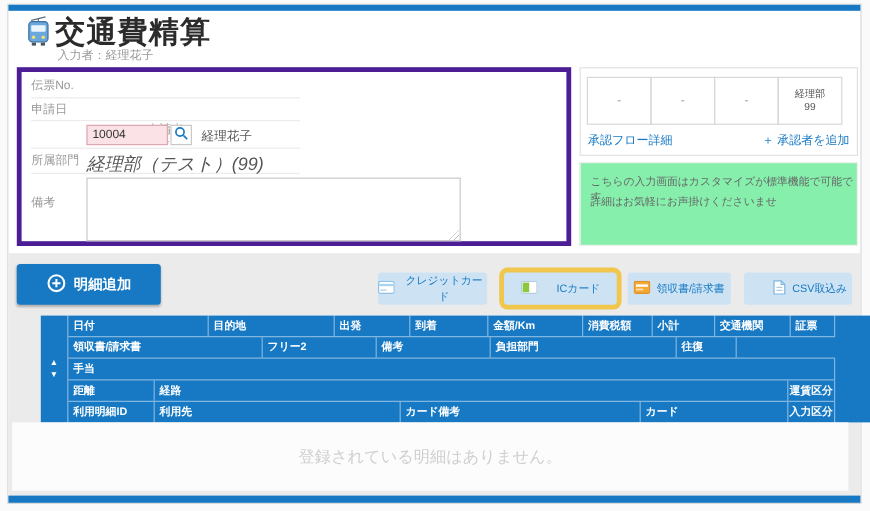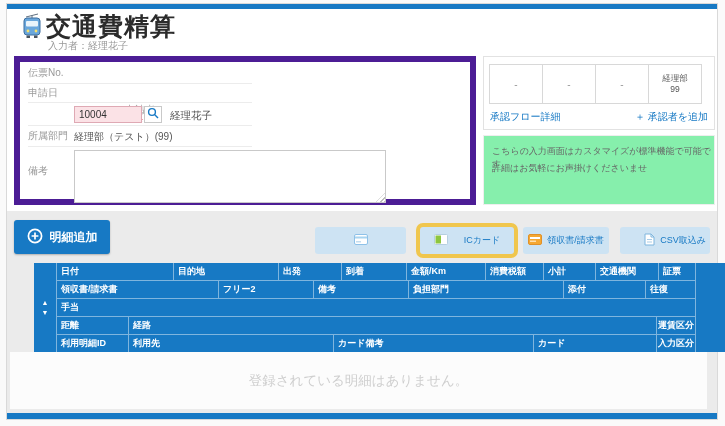--- a/index.html
+++ b/index.html
@@ -14,36 +14,36 @@
   .bottom-bar { position:absolute; left:7px; top:413px; width:710px; height:6px; background:#1779c4; }
 
   
   .train { position:absolute; left:21px; top:13px; }
   .page-title { position:absolute; left:46px; top:10px; font-size:25px; font-weight:bold;
                 color:#2b2b2b; letter-spacing:1px; }
   .page-subtitle { position:absolute; left:48px; top:39px; font-size:10px; color:#999; }
 
   
   .form-panel { position:absolute; left:14px; top:56px; width:462px; height:149px;
-                background:#fff; border:6px solid #4c1d95; }
+                background:#fff; border:4px solid #4c1d95; }
   .f-row { position:absolute; left:8px; width:224px; border-bottom:1px solid #ececec;
            font-size:10px; color:#999; display:flex; align-items:center; }
   .f-row.r1 { top:0; height:22px; }
   .f-row.r2 { top:22px; height:19px; }
   .f-row.r3 { top:41px; height:23px;flex-direction:column; }
   .f-row.r4 { top:64px; height:21px; }
   .req { color:#e25563; margin-left:2px; }
   .applicant-input { position:absolute; left:54px; top:44px; width:68px; height:17px;
         background:#fbe2e6; border:1px solid #dfa9b4; font-size:10px; padding:0 4px;
         color:#333; font-family:"Liberation Sans", sans-serif; }
   .search-btn { position:absolute; left:124px; top:44px; width:18px; height:17px;
         background:#fff; border:1px solid #c9c9c9; display:flex; align-items:center;
         justify-content:center; cursor:pointer; padding:0; }
   .applicant-name { position:absolute; left:150px; top:47px; font-size:10.5px; color:#555; }
-  .dept-value { position:absolute; left:54px; top:68px; font-size:10px; color:#555; }
+  .dept-value { position:absolute; left:54px; top:68px; font-size:15px; color:#555;font-style:italic; }
   .remarks-label { position:absolute; left:8px; top:102px; font-size:10px; color:#999; }
   .remarks-area { position:absolute; left:54px; top:88px; width:312px; height:53px;
         border:1px solid #c9c9c9; background:#fff; resize:none;
         font-family:"Liberation Sans", sans-serif; }
   .grip { position:absolute; left:356px; top:131px; width:9px; height:9px;
         background:repeating-linear-gradient(135deg,#bdbdbd 0 1px,transparent 1px 3px);
         clip-path:polygon(100% 0,100% 100%,0 100%); }
 
   
   .approval-panel { position:absolute; left:483px; top:56px; width:232px; height:74px;
@@ -59,21 +59,21 @@
   .add-approver-link { position:absolute; right:6px; top:53px; }
 
   
   .notice-panel { position:absolute; left:483px; top:135px; width:232px; height:70px;
         background:#86efac; border:1px solid #eee; }
   .notice-line1, .notice-line2 { position:absolute; left:8px; font-size:9px; color:#666; }
   .notice-line1 { top:9px; }
   .notice-line2 { top:26px; }
 
   
-  .add-detail-btn { position:absolute; left:14px; top:220px; width:96px; height:34px;
+  .add-detail-btn { position:absolute; left:14px; top:220px; width:120px; height:34px;
         background:#1779c4; border:none; border-radius:3px; color:#fff; font-size:12px;
         font-weight:bold; display:flex; align-items:center; justify-content:center; gap:7px;
         cursor:pointer; box-shadow:0 1px 2px rgba(0,0,0,.25);
         font-family:"Liberation Sans", sans-serif; }
   .tb-btn { position:absolute; top:227px; height:27px; background:#cde3f3; border:none;
         border-radius:3px; color:#1779c4; font-size:9px; display:flex; align-items:center;
         justify-content:center; gap:5px; cursor:pointer;
         font-family:"Liberation Sans", sans-serif; }
   .btn-credit { left:315px; width:91px; }
   .btn-ic { left:420px; width:94px; box-shadow:0 0 0 4px #f0c64d;gap:16px; }
@@ -187,20 +187,21 @@
   </button>
 
   <button class="tb-btn btn-credit">
     <span>
       <svg width="14" height="11" viewBox="0 0 14 11">
         <rect x="0.5" y="0.5" width="13" height="10" rx="1.5" fill="#fff" stroke="#8ec1e8"></rect>
         <rect x="1" y="2.5" width="12" height="2" fill="#a8d4f0"></rect>
         <rect x="2" y="7" width="5" height="1.5" fill="#c3ddef"></rect>
       </svg>
     </span>
+    <span>クレジットカード</span>
   </button>
 
   <button class="tb-btn btn-ic">
     <span>
       <svg width="14" height="11" viewBox="0 0 14 11">
         <rect x="0.5" y="0.5" width="13" height="10" rx="1" fill="#fff" stroke="#b5cfe0"></rect>
         <rect x="1.5" y="1.5" width="5.5" height="8" fill="#8dc63f"></rect>
       </svg>
     </span>
     <span>ICカード</span>
@@ -244,21 +245,20 @@
         <div class="t-cell" style="width:58px">消費税額</div>
         <div class="t-cell" style="width:52px">小計</div>
         <div class="t-cell" style="width:63px">交通機関</div>
         <div class="t-cell" style="width:37px">証票</div>
       </div>
       <div class="t-row">
         <div class="t-cell" style="width:162px">領収書/請求書</div>
         <div class="t-cell" style="width:95px">フリー2</div>
         <div class="t-cell" style="width:95px">備考</div>
         <div class="t-cell" style="width:155px">負担部門</div>
-        <div class="t-cell" style="width:82px">添付</div>
         <div class="t-cell" style="width:50px">往復</div>
       </div>
       <div class="t-row">
         <div class="t-cell" style="width:639px">手当</div>
       </div>
       <div class="t-row">
         <div class="t-cell" style="width:72px">距離</div>
         <div class="t-cell" style="width:528px">経路</div>
         <div class="t-cell" style="width:39px;padding:0 1px">運賃区分</div>
       </div>

